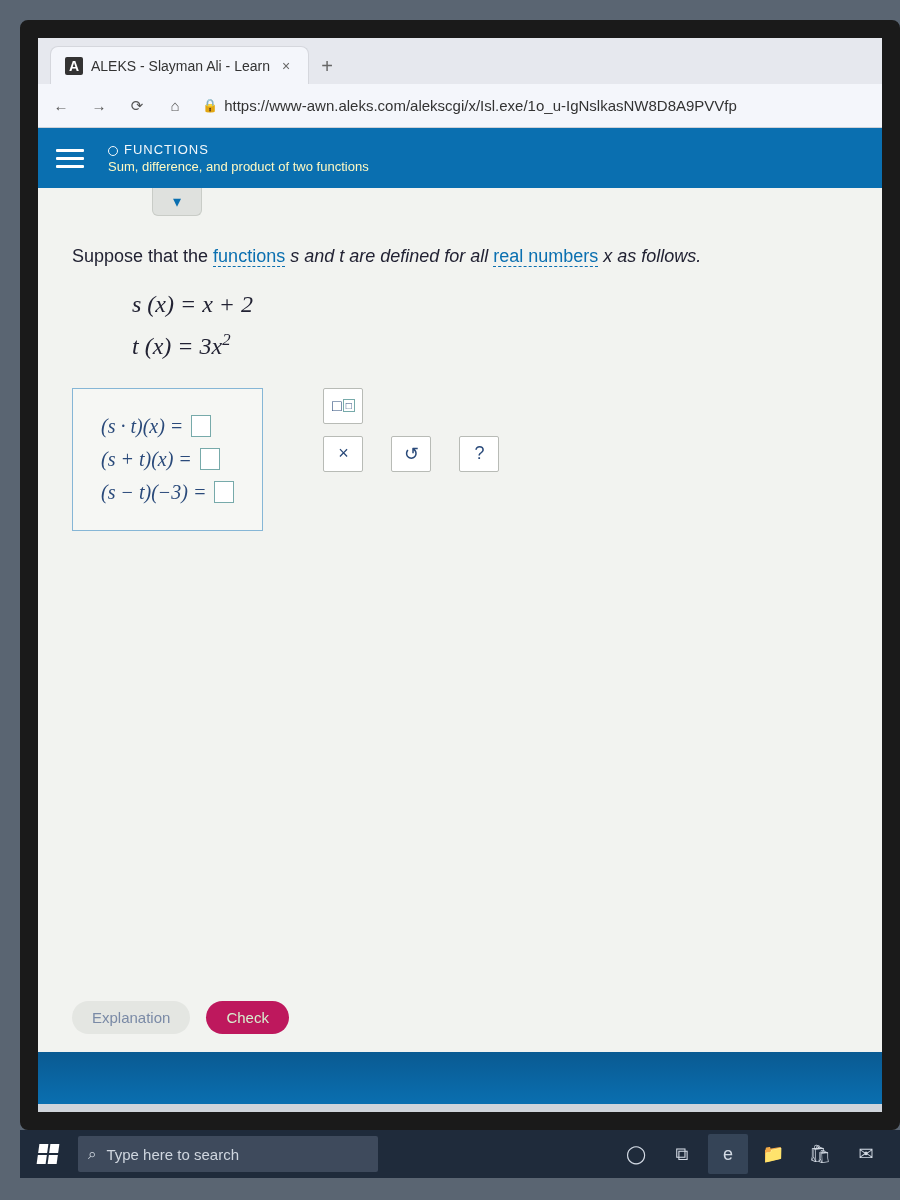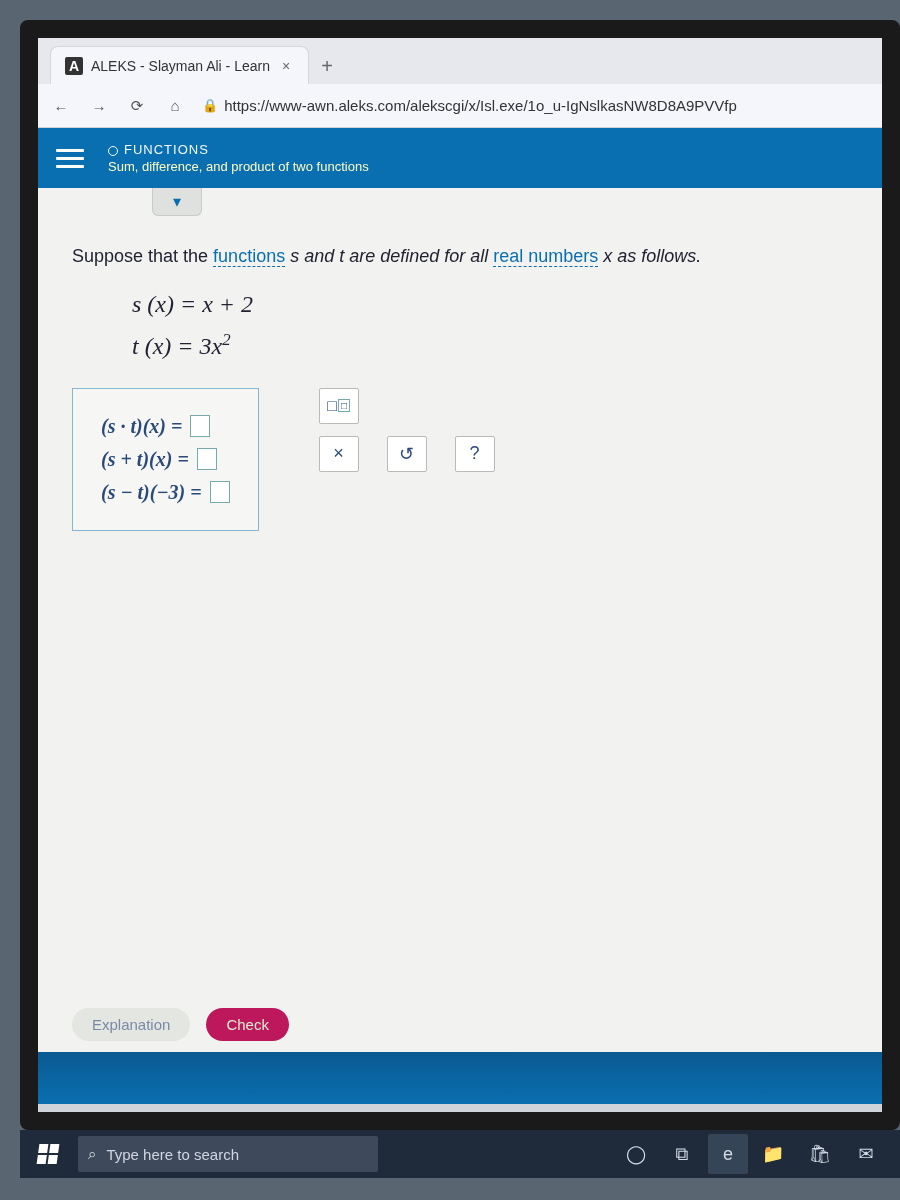--- a/index.html
+++ b/index.html
@@ -112,21 +112,20 @@
   .prompt { margin-top: 6px;}
   .work-row { display: flex; align-items: flex-start; gap: 60px; margin-top: 22px;}
   .answer-box {
     border: 1px solid #86b6d6;
     padding: 16px 28px;
     background: #f6f7f4;
     font-family: 'Times New Roman', serif;
     font-size: 20px;
     font-style: italic;
     color: #2a4a7a;
-    font-weight: bold;
   }
   .answer-box .line { margin: 10px 0; display:flex; align-items:center; gap:8px;}
   .slot {
     display: inline-block;
     width: 20px; height: 22px;
     border: 1px solid #7aa;
     background: #fff;
     vertical-align: middle;
   }
   .toolbox { display: flex; flex-direction: column; gap: 12px; }
@@ -136,21 +135,21 @@
     border: 1px solid #b8bbb6;
     background: #fff;
     display:flex; align-items:center; justify-content:center;
     font-size: 18px; color:#2a4a7a;
     cursor:pointer;
     border-radius: 2px;
   }
   .tool.exp { font-family: 'Times New Roman', serif;}
   .tool.exp .base { font-size:16px;}
   .tool.exp .sup { font-size:10px; vertical-align: super; border:1px solid #7aa; padding:0 2px; margin-left:1px;}
-  .actions { position: absolute; bottom: 11px; left: 34px; display:flex; gap:16px; align-items:center;}
+  .actions { position: absolute; bottom: 18px; left: 34px; display:flex; gap:16px; align-items:center;}
   .btn {
     padding: 8px 20px;
     border-radius: 18px;
     font-size: 15px;
     cursor:pointer;
     border: none;
   }
   .btn-explain { background: #e4e6e2; color: #7a8aa6;}
   .btn-check { background: #be185d; color: #d7f0cf;}
   

